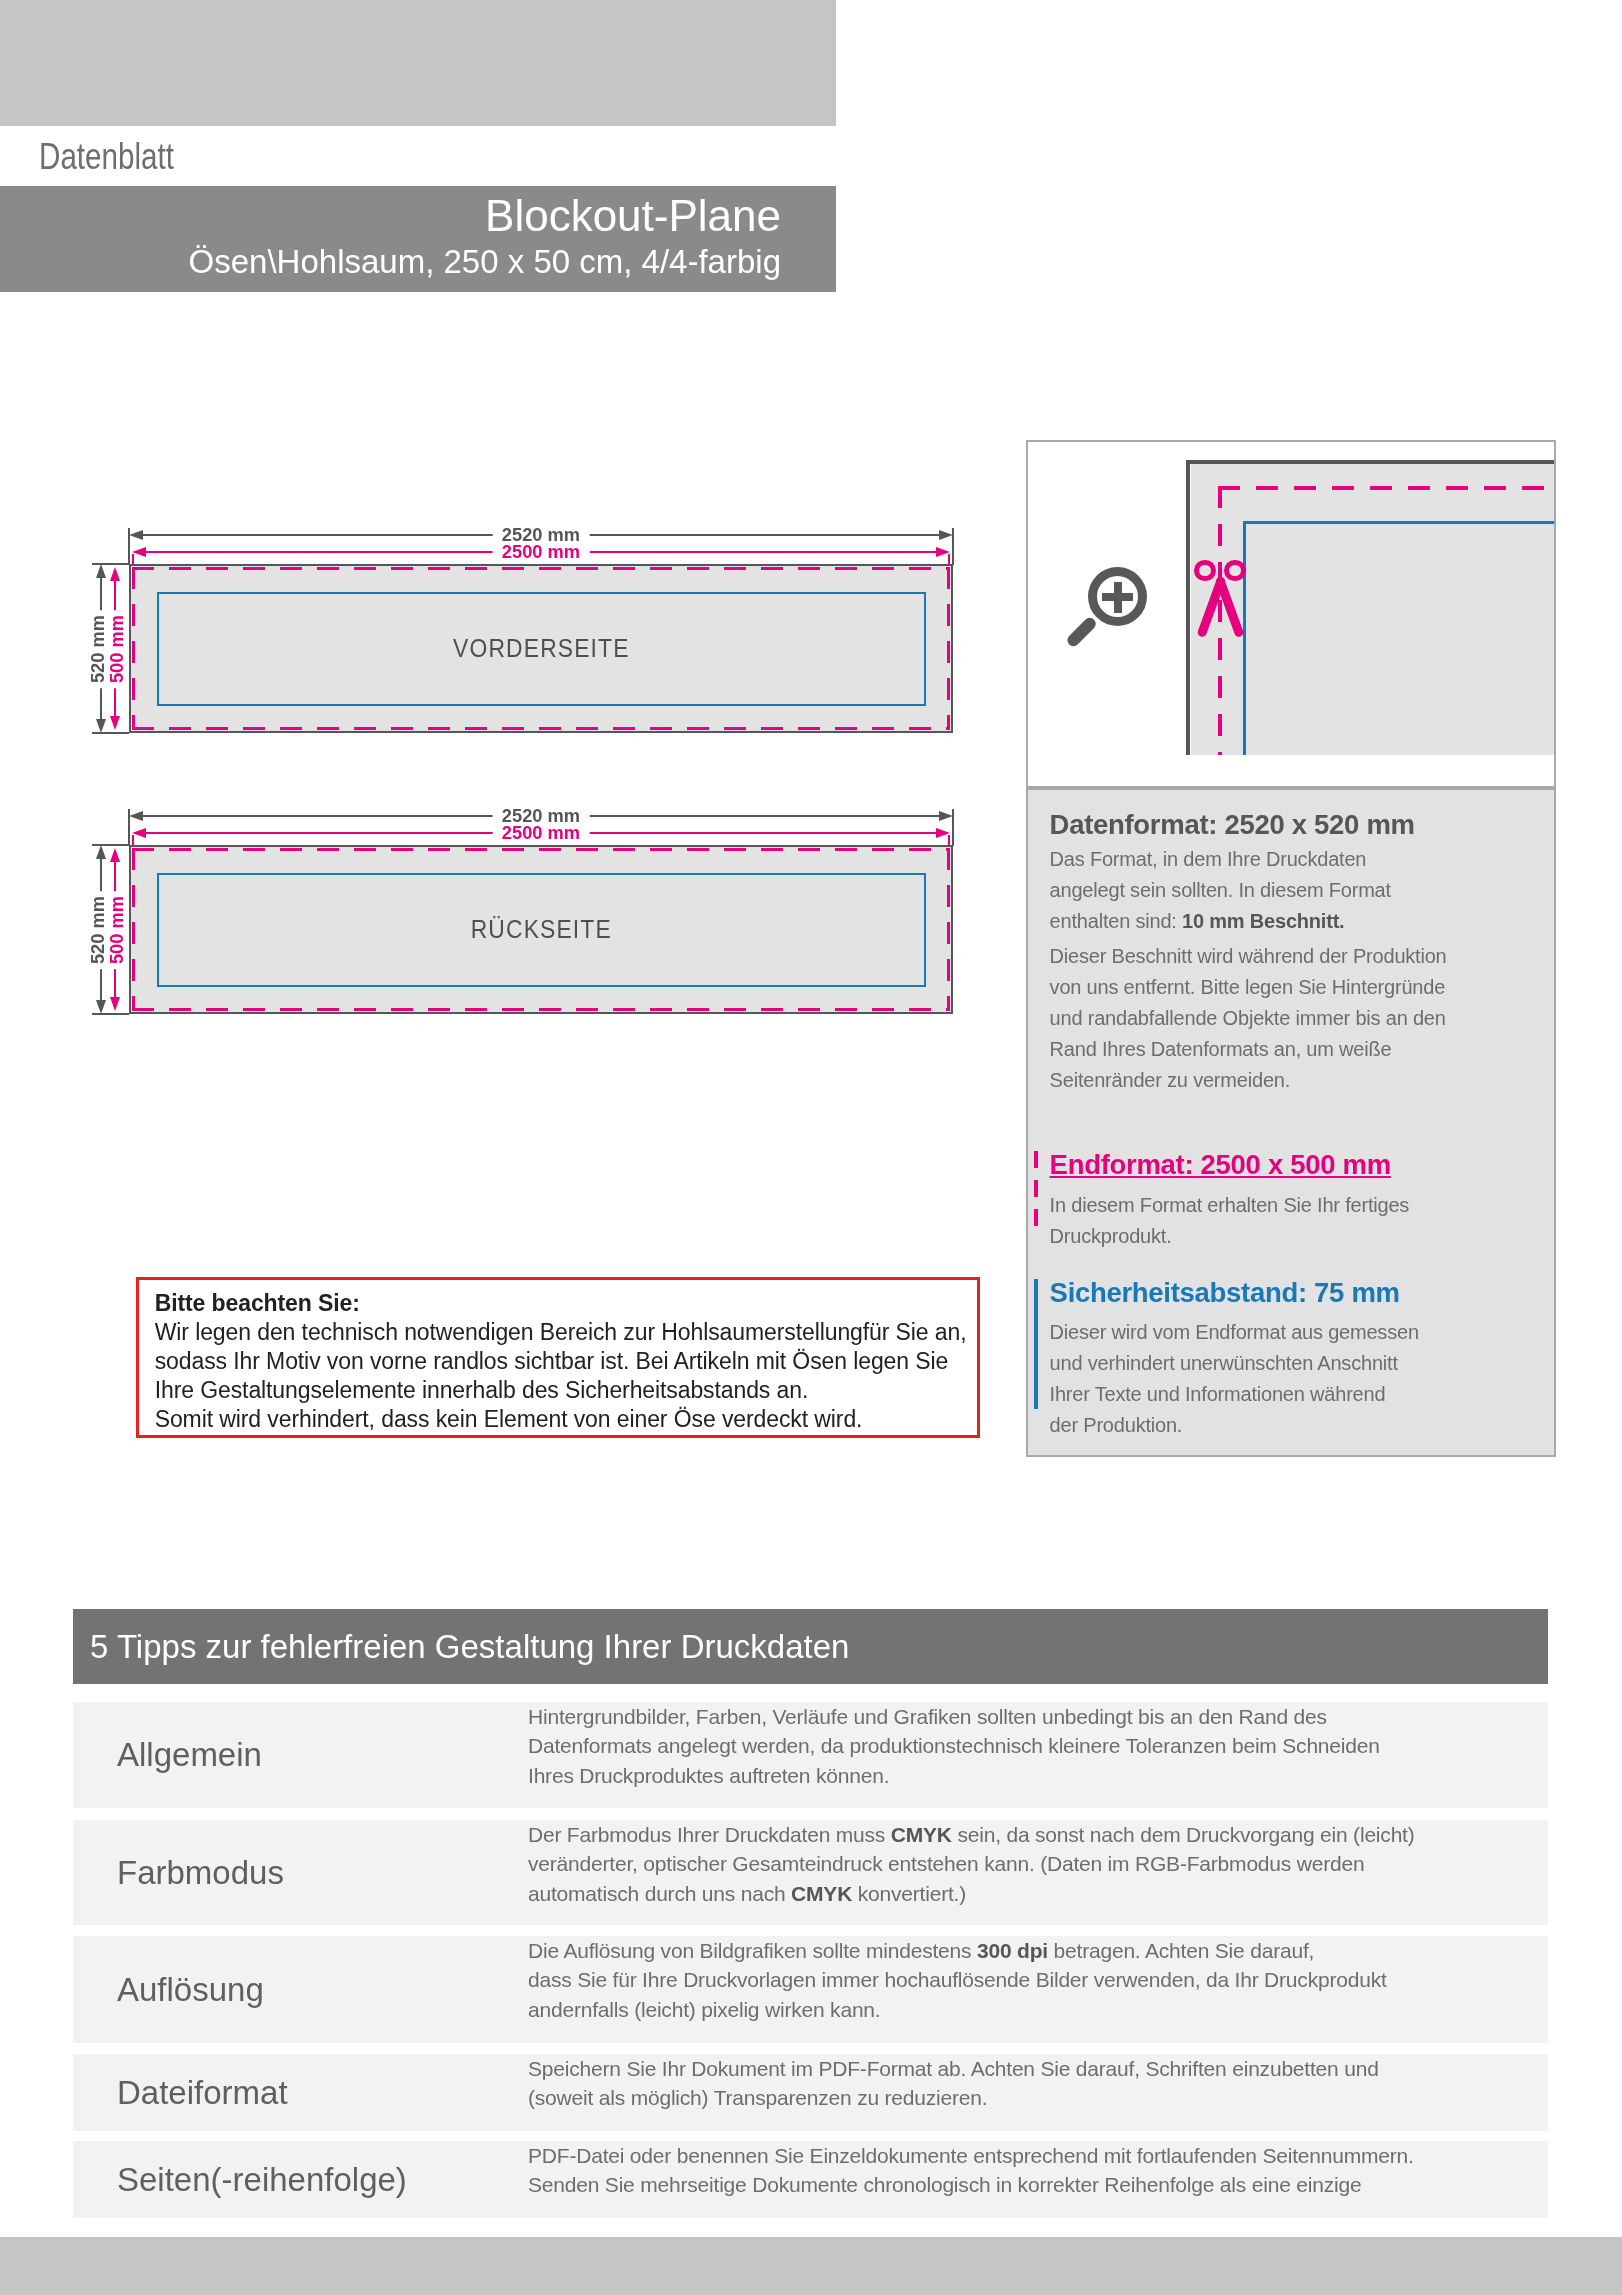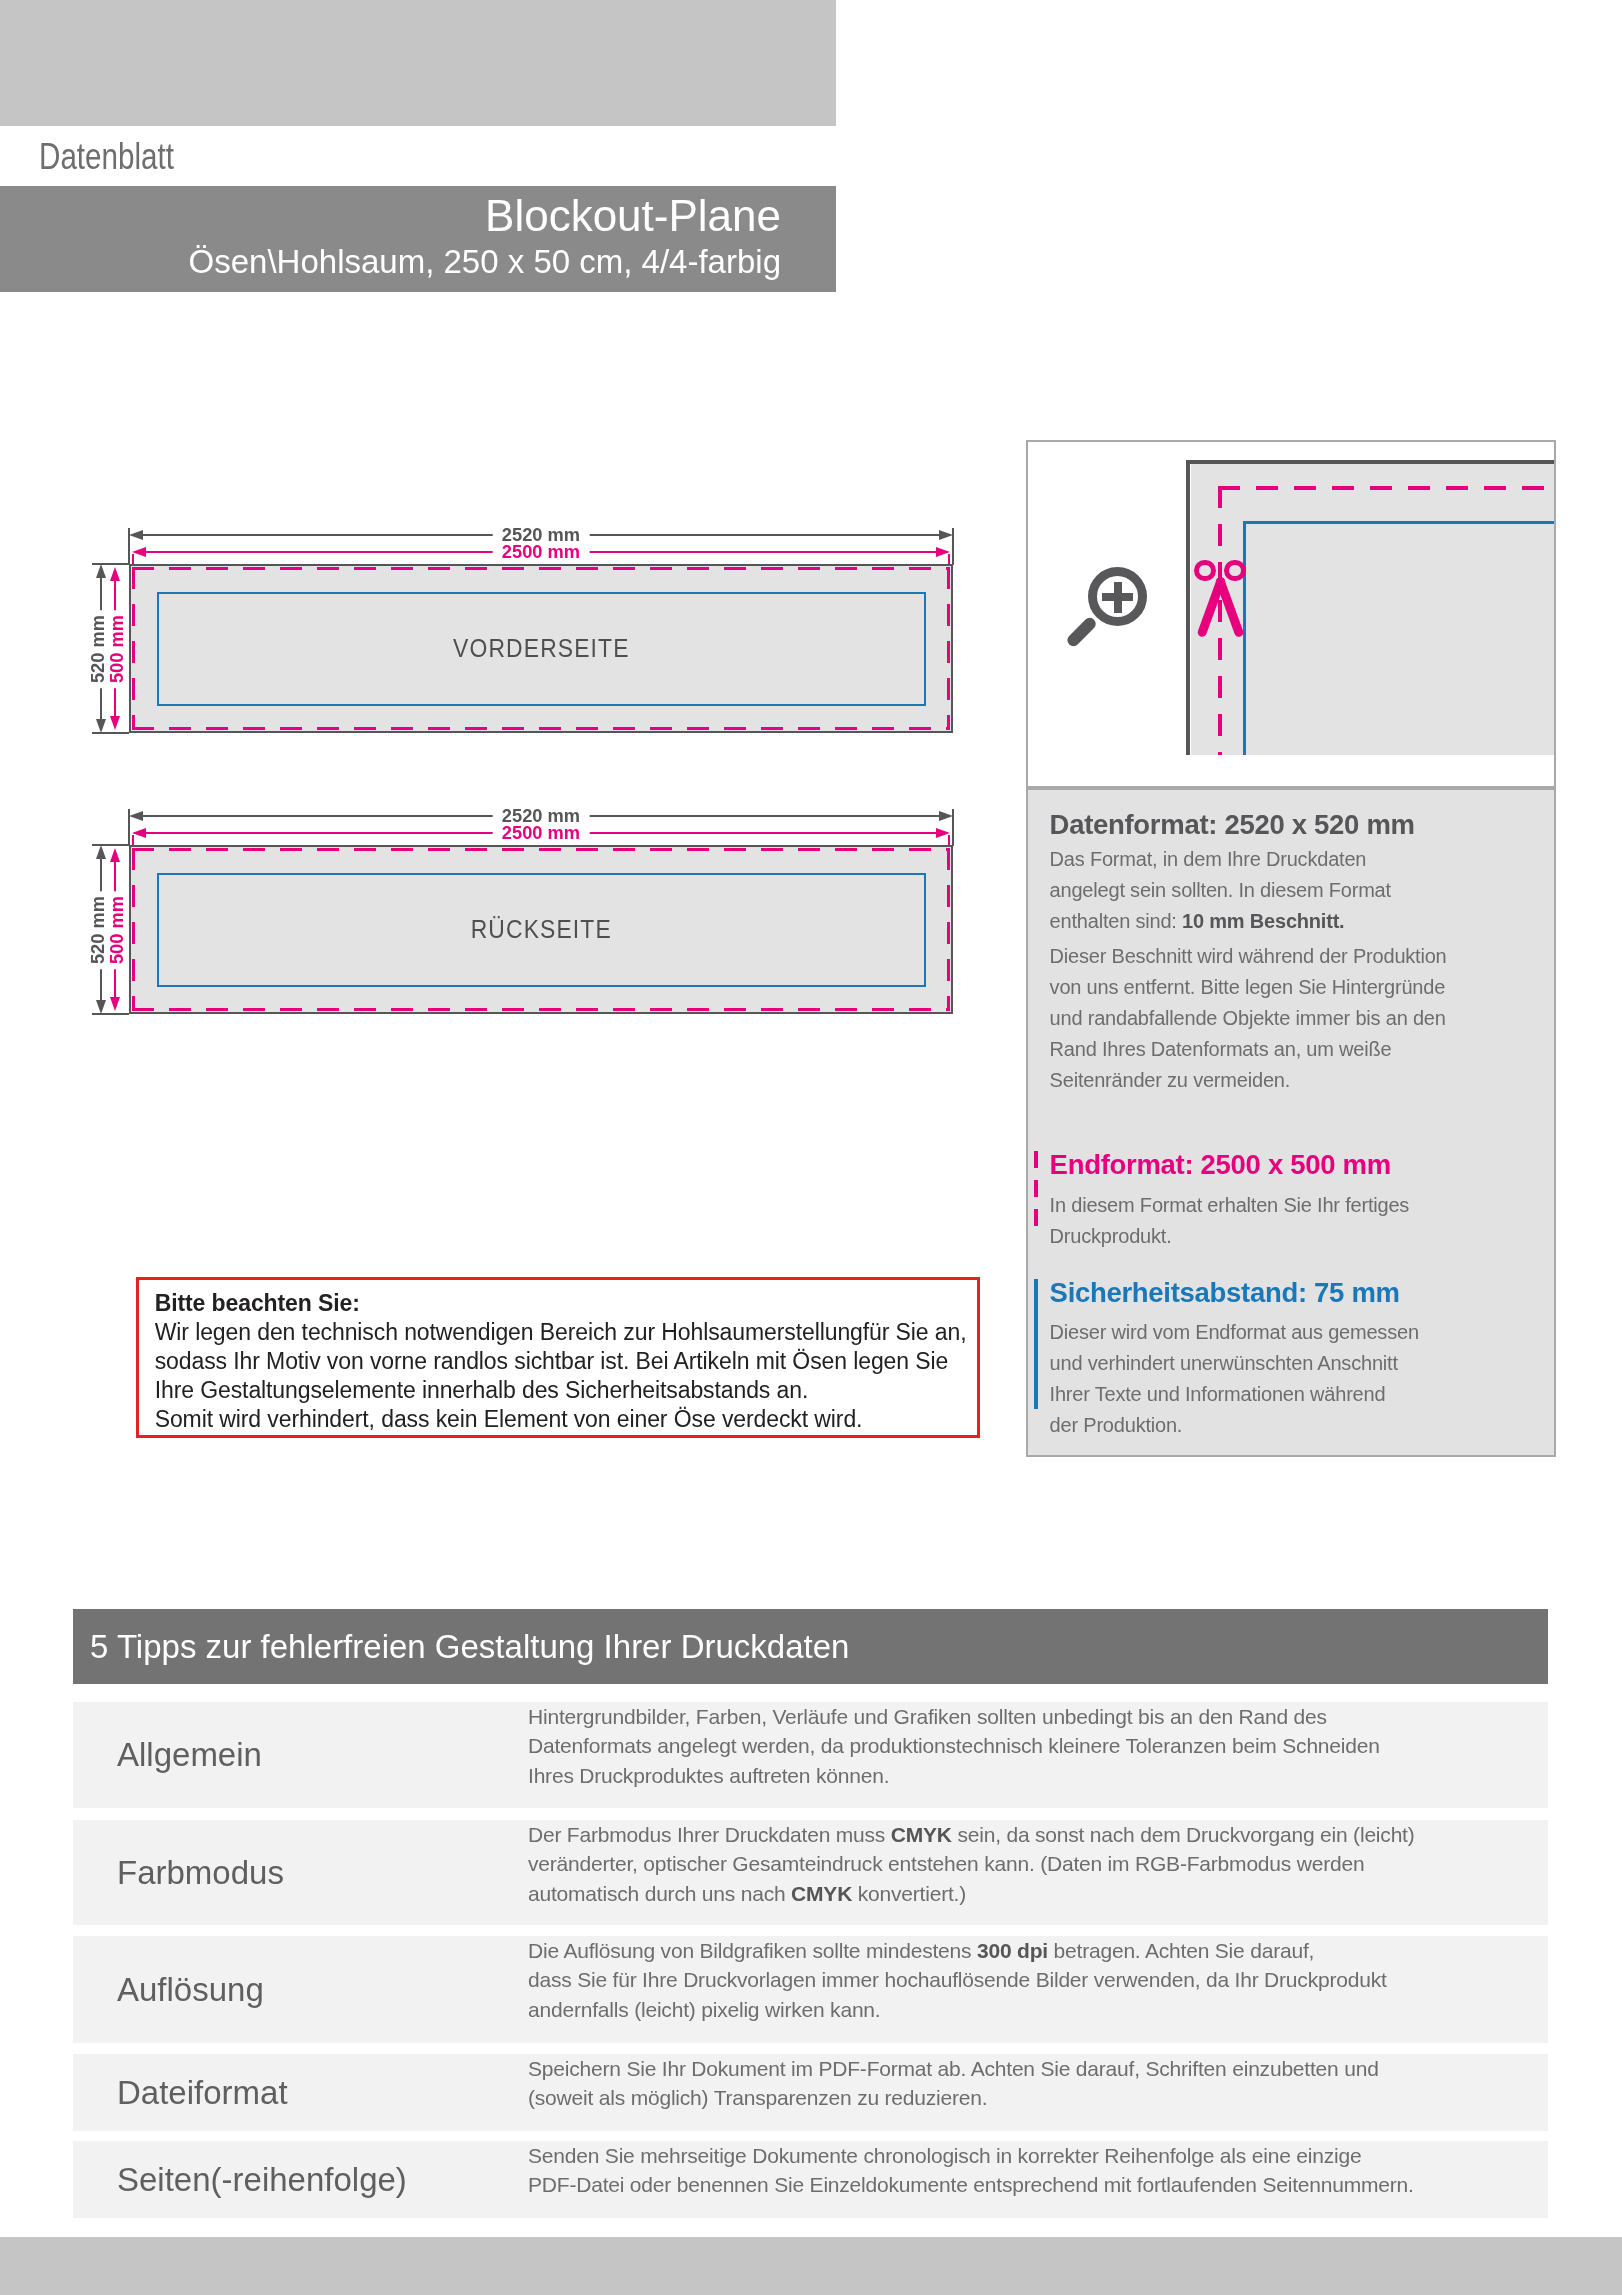--- a/index.html
+++ b/index.html
@@ -72,21 +72,21 @@
   .sc-ring.l{left:3.9px;top:2.6px;}
   .sc-ring.r{left:34px;top:2.6px;}
   .sc-blade{position:absolute;left:25.5px;top:19.6px;width:9.2px;height:63px;background:#e6007e;border-radius:4.6px;transform-origin:50% 8%;}
   .sc-blade.b1{transform:rotate(20deg);}
   .sc-blade.b2{transform:rotate(-20deg);}
 
   .info-panel{position:absolute;left:1026px;top:788px;width:530px;height:669px;background:#e2e2e2;
       border:2.6px solid #a9a9a9;box-sizing:border-box;}
   .ip-h{position:absolute;left:21.6px;font-weight:bold;font-size:27.5px;white-space:nowrap;letter-spacing:-0.3px;}
   .ip-h.h-df{top:19px;color:#565659;}
-  .ip-h.h-ef{top:359px;color:#e6007e;}
+  .ip-h.h-ef{top:359px;color:#e6007e;text-decoration:underline;}
   .ip-h.h-sa{top:487px;color:#1878b8;}
   .ip-p{position:absolute;left:21.6px;font-size:20px;line-height:31px;color:#6d6d6d;letter-spacing:-0.2px;}
   .ip-p b{color:#565659;}
   .p-1{top:54px;}
   .p-2{top:151px;}
   .p-3{top:400px;}
   .p-4{top:527px;}
   .ip-p div{white-space:nowrap;}
   .mk-dash{position:absolute;left:5.9px;top:361px;width:3.9px;height:80px;
       background:repeating-linear-gradient(180deg,#e6007e 0 17px,transparent 17px 29px);}
@@ -311,21 +311,21 @@
     <div class="tip-label">Dateiformat</div>
     <div class="tip-text">
       <div><span>Speichern Sie Ihr Dokument im PDF-Format ab. Achten Sie darauf, Schriften einzubetten und</span><b></b><span></span></div>
       <div><span>(soweit als möglich) Transparenzen zu reduzieren.</span><b></b><span></span></div>
     </div>
   </div>
 
   <div class="tip-row tr-5">
     <div class="tip-label">Seiten(-reihenfolge)</div>
     <div class="tip-text">
+      <div><span>PDF-Datei oder benennen Sie Einzeldokumente entsprechend mit fortlaufenden Seitennummern.</span><b></b><span></span></div>
       <div><span>Senden Sie mehrseitige Dokumente chronologisch in korrekter Reihenfolge als eine einzige</span><b></b><span></span></div>
-      <div><span>PDF-Datei oder benennen Sie Einzeldokumente entsprechend mit fortlaufenden Seitennummern.</span><b></b><span></span></div>
     </div>
   </div>
 
   <div class="footer-bar"></div>
 
 </div>
 
 
 </body></html>

